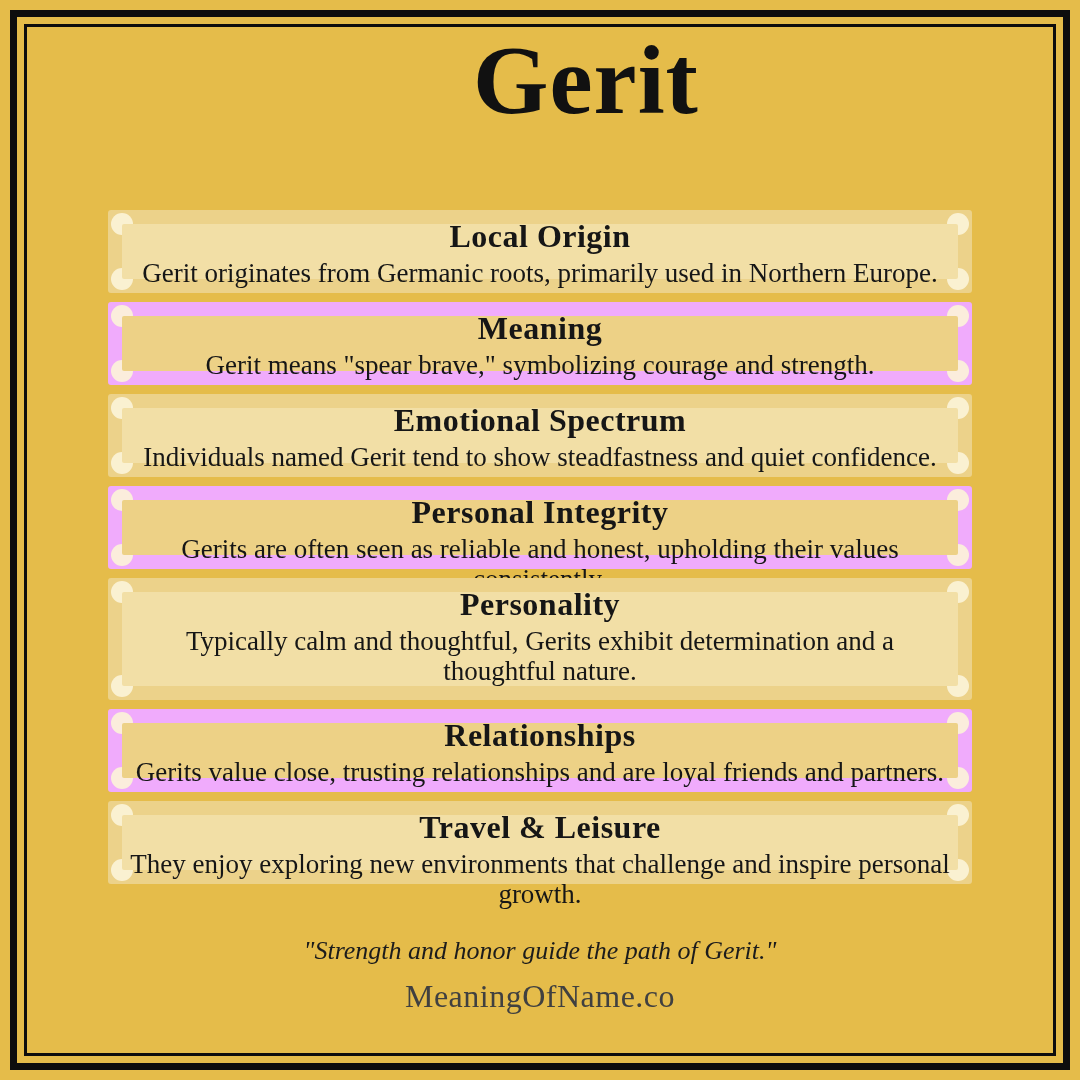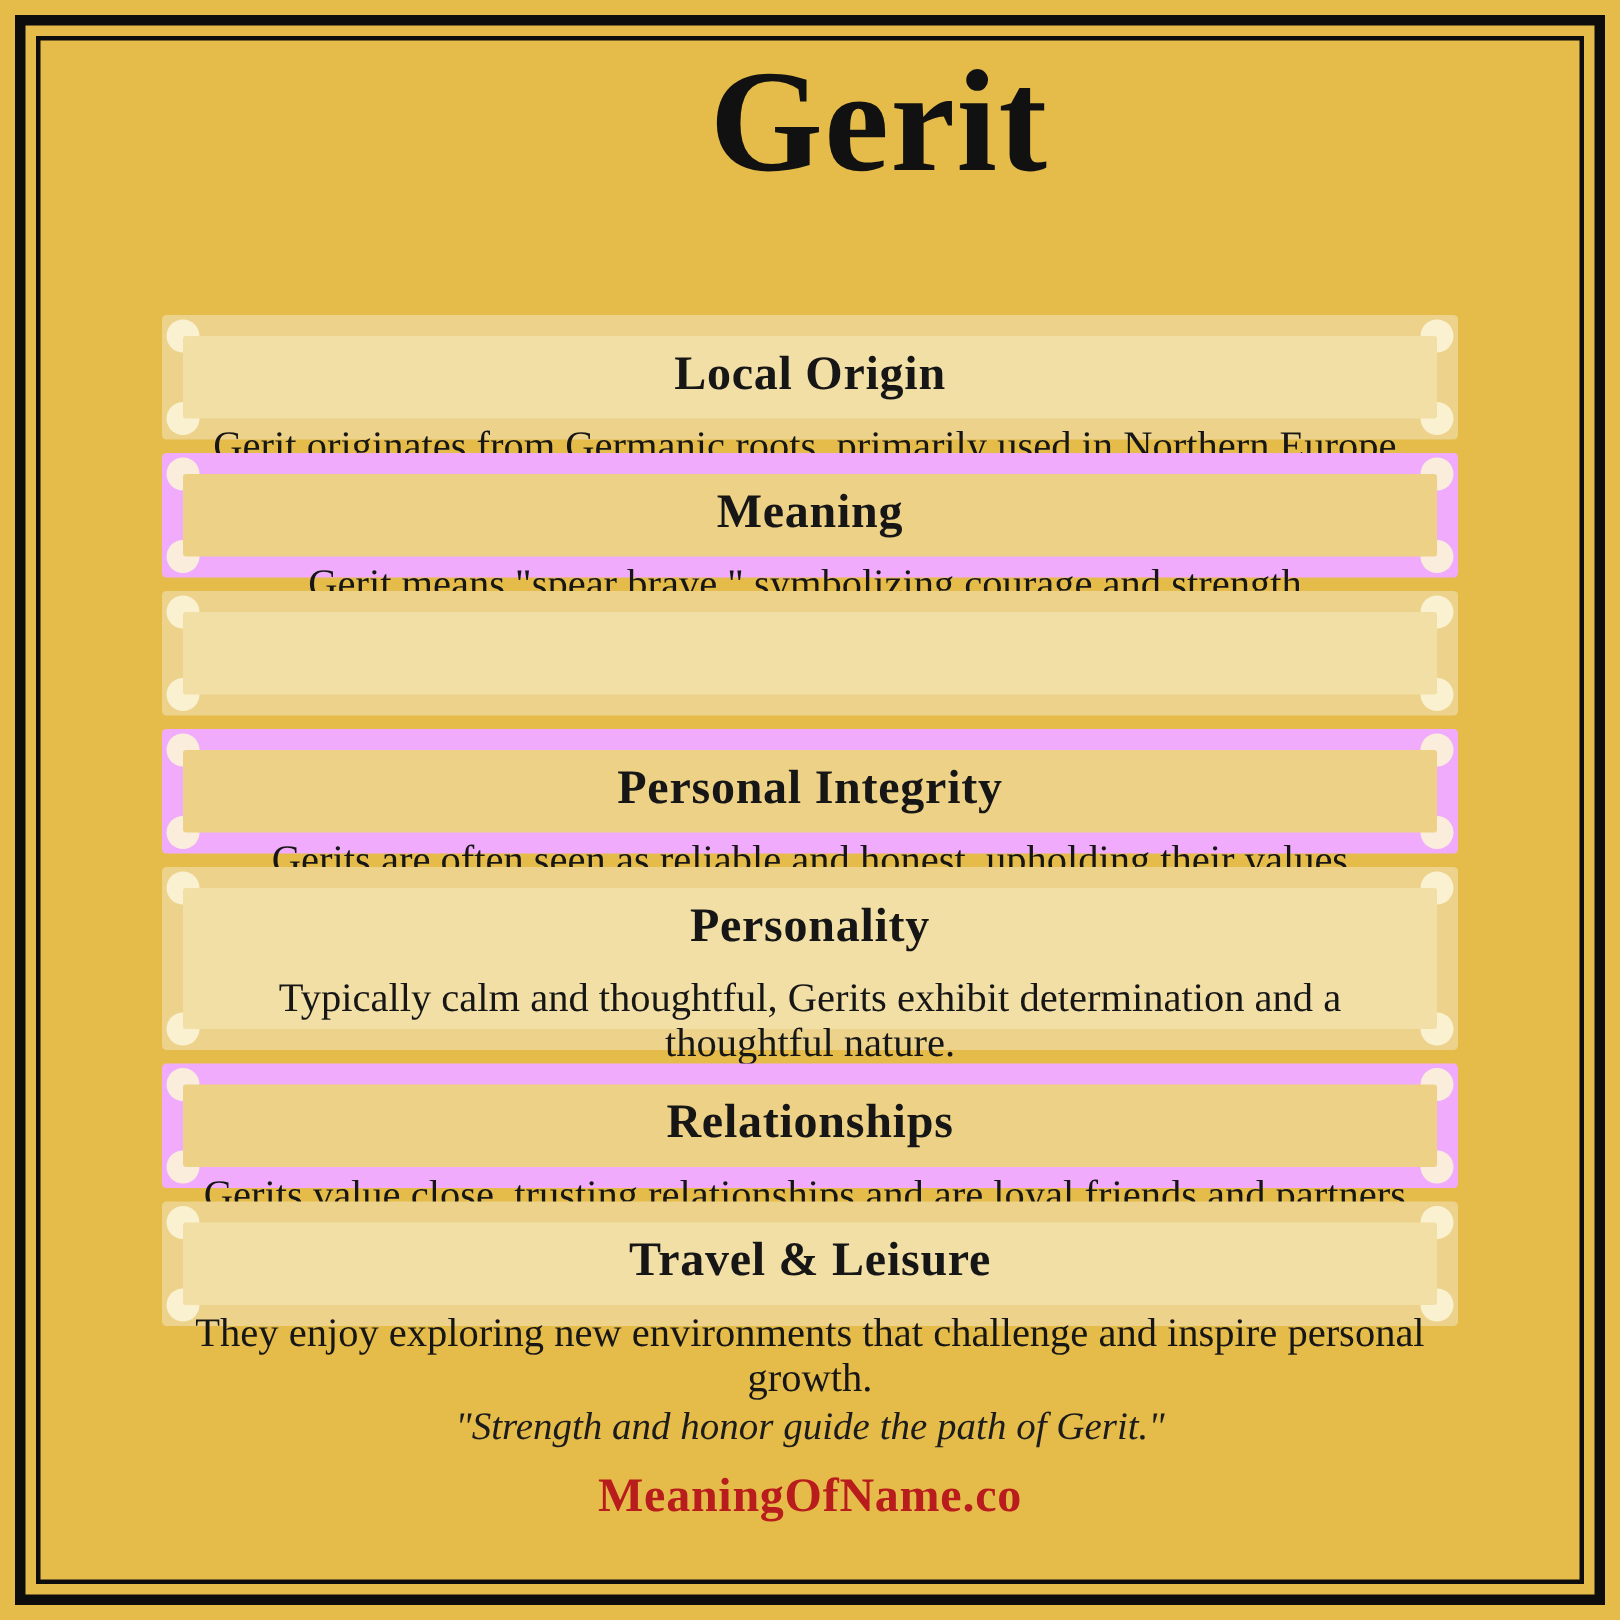--- a/index.html
+++ b/index.html
@@ -62,21 +62,21 @@
   .rivet.tl { top: 3px; left: 3px; }
   .rivet.tr { top: 3px; right: 3px; }
   .rivet.bl { bottom: 3px; left: 3px; }
   .rivet.br { bottom: 3px; right: 3px; }
   .card-text {
     position: absolute; left: 20px; right: 20px; top: 6px;
     text-align: center;
     color: #161616;
   }
   .card-text h2 {
-    margin: 16px;
+    margin: 4px;
     font-size: 32px; font-weight: bold;
     line-height: 1.05;
     letter-spacing: 0.5px;
   }
   .card-text p {
     margin: 2px 0 0;
     font-size: 27px;
     line-height: 1.12;
   }
   .quote {
@@ -84,24 +84,24 @@
     width: 100%; text-align: center;
     margin: 0;
     font-style: italic;
     font-size: 26px;
     color: #1c1c1c;
   }
   .brand {
     position: absolute; top: 978px; left: 0;
     width: 100%; text-align: center;
     margin: 0;
-    font-weight: bold;
+    font-weight: normal;
     font-size: 32px;
     letter-spacing: 0.5px;
-    color: #b91c1c;
+    color: #404040;
   }
 </style>
 </head>
 <body>
 
 <div class="poster">
   <div class="frame-outer"></div>
   <div class="frame-inner"></div>
 
   <h1 class="title">Gerit</h1>
@@ -131,20 +131,24 @@
         <p>Gerit means "spear brave," symbolizing courage and strength.</p>
       </div>
     </section>
 
     <section class="card light">
       <span class="rivet tl"></span>
       <span class="rivet tr"></span>
       <span class="rivet bl"></span>
       <span class="rivet br"></span>
       <div class="card-inner"></div>
+      <div class="card-text">
+        <h2>Emotional Spectrum</h2>
+        <p>Individuals named Gerit tend to show steadfastness and quiet confidence.</p>
+      </div>
     </section>
 
     <section class="card dark">
       <span class="rivet tl"></span>
       <span class="rivet tr"></span>
       <span class="rivet bl"></span>
       <span class="rivet br"></span>
       <div class="card-inner"></div>
       <div class="card-text">
         <h2>Personal Integrity</h2>

